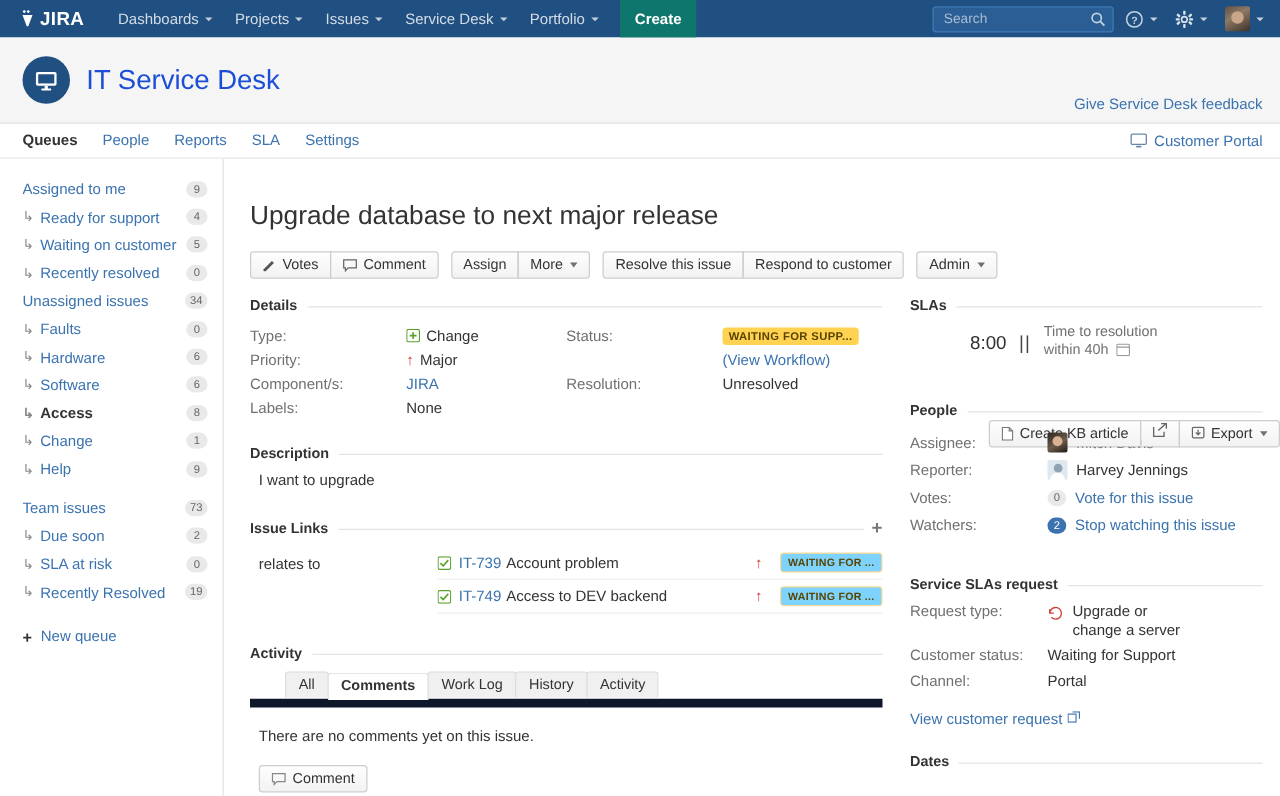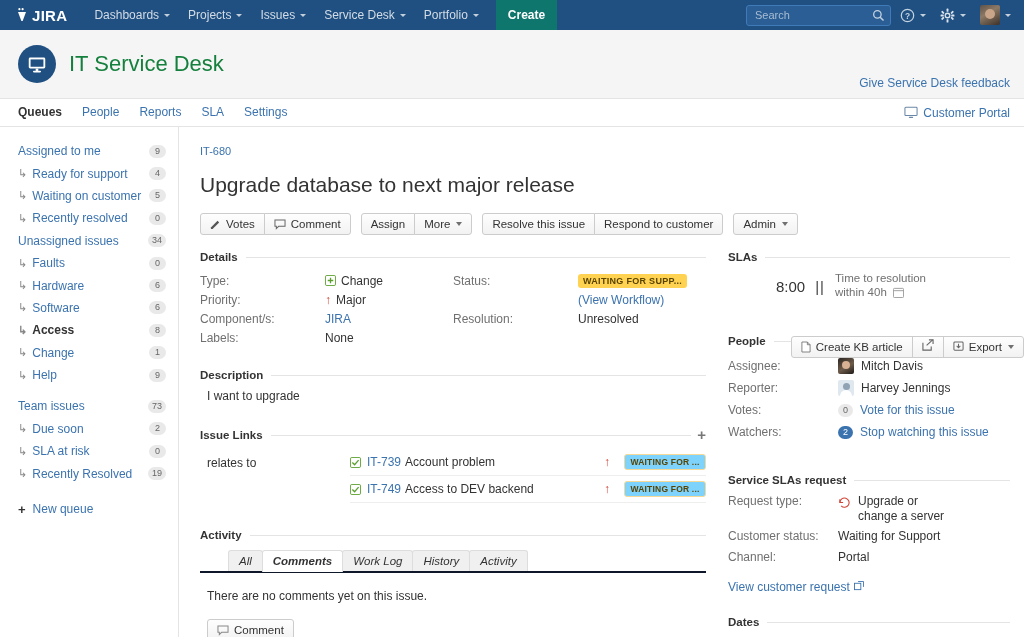--- a/index.html
+++ b/index.html
@@ -113,21 +113,21 @@
   }
   .proj-avatar {
     width: 38px; height: 38px;
     border-radius: 50%;
     background: #205081;
     display: flex; align-items: center; justify-content: center;
     flex: 0 0 38px;
   }
   .proj-title {
     font-size: 22px;
-    color: #15803d;
+    color: #1d4ed8;
     margin-left: 13px;
     font-weight: normal;
   }
   .feedback-link {
     margin-left: auto;
     color: #3b73af;
     font-size: 12px;
     cursor: pointer;
     align-self: flex-end;
     margin-bottom: 8px;
@@ -308,21 +308,21 @@
     font-size: 8.5px;
     font-weight: bold;
     padding: 2px 5px;
     border-radius: 3px;
     letter-spacing: .2px;
     min-width: 82px;
     text-align: center;
   }
 
   
-  .act-tabs { display: flex; align-items: center; padding-left: 28px; border-bottom: 2px solid #0f172a; font-style: italic; }
+  .act-tabs { display: flex; align-items: flex-start; padding-left: 28px; border-bottom: 7px solid #0f172a; }
   .act-tab {
     background: #f0f0f0;
     border: 1px solid #ddd;
     border-bottom: 0;
     font-size: 11.5px;
     padding: 4px 10px 4px;
     color: #333;
     cursor: pointer;
     margin-right: -1px;
     border-radius: 3px 3px 0 0;
@@ -535,21 +535,20 @@
     </div>
 
     <div class="new-queue">
       <span class="plus">+</span>
       <span>New queue</span>
     </div>
   </div>
 
   <div class="content">
 
-    <div class="issue-key">IT-680</div>
     <h2 class="issue-title">Upgrade database to next major release</h2>
 
     <div class="btn-row">
       <div class="btn-group">
         <div class="btn">
           <span class="bico">
             <svg width="11" height="11" viewBox="0 0 12 12">
                 <path d="M1 9.2 L8.2 2 L10 3.8 L2.8 11 L1 11 Z" fill="#555"></path>
               </svg>
           </span>

